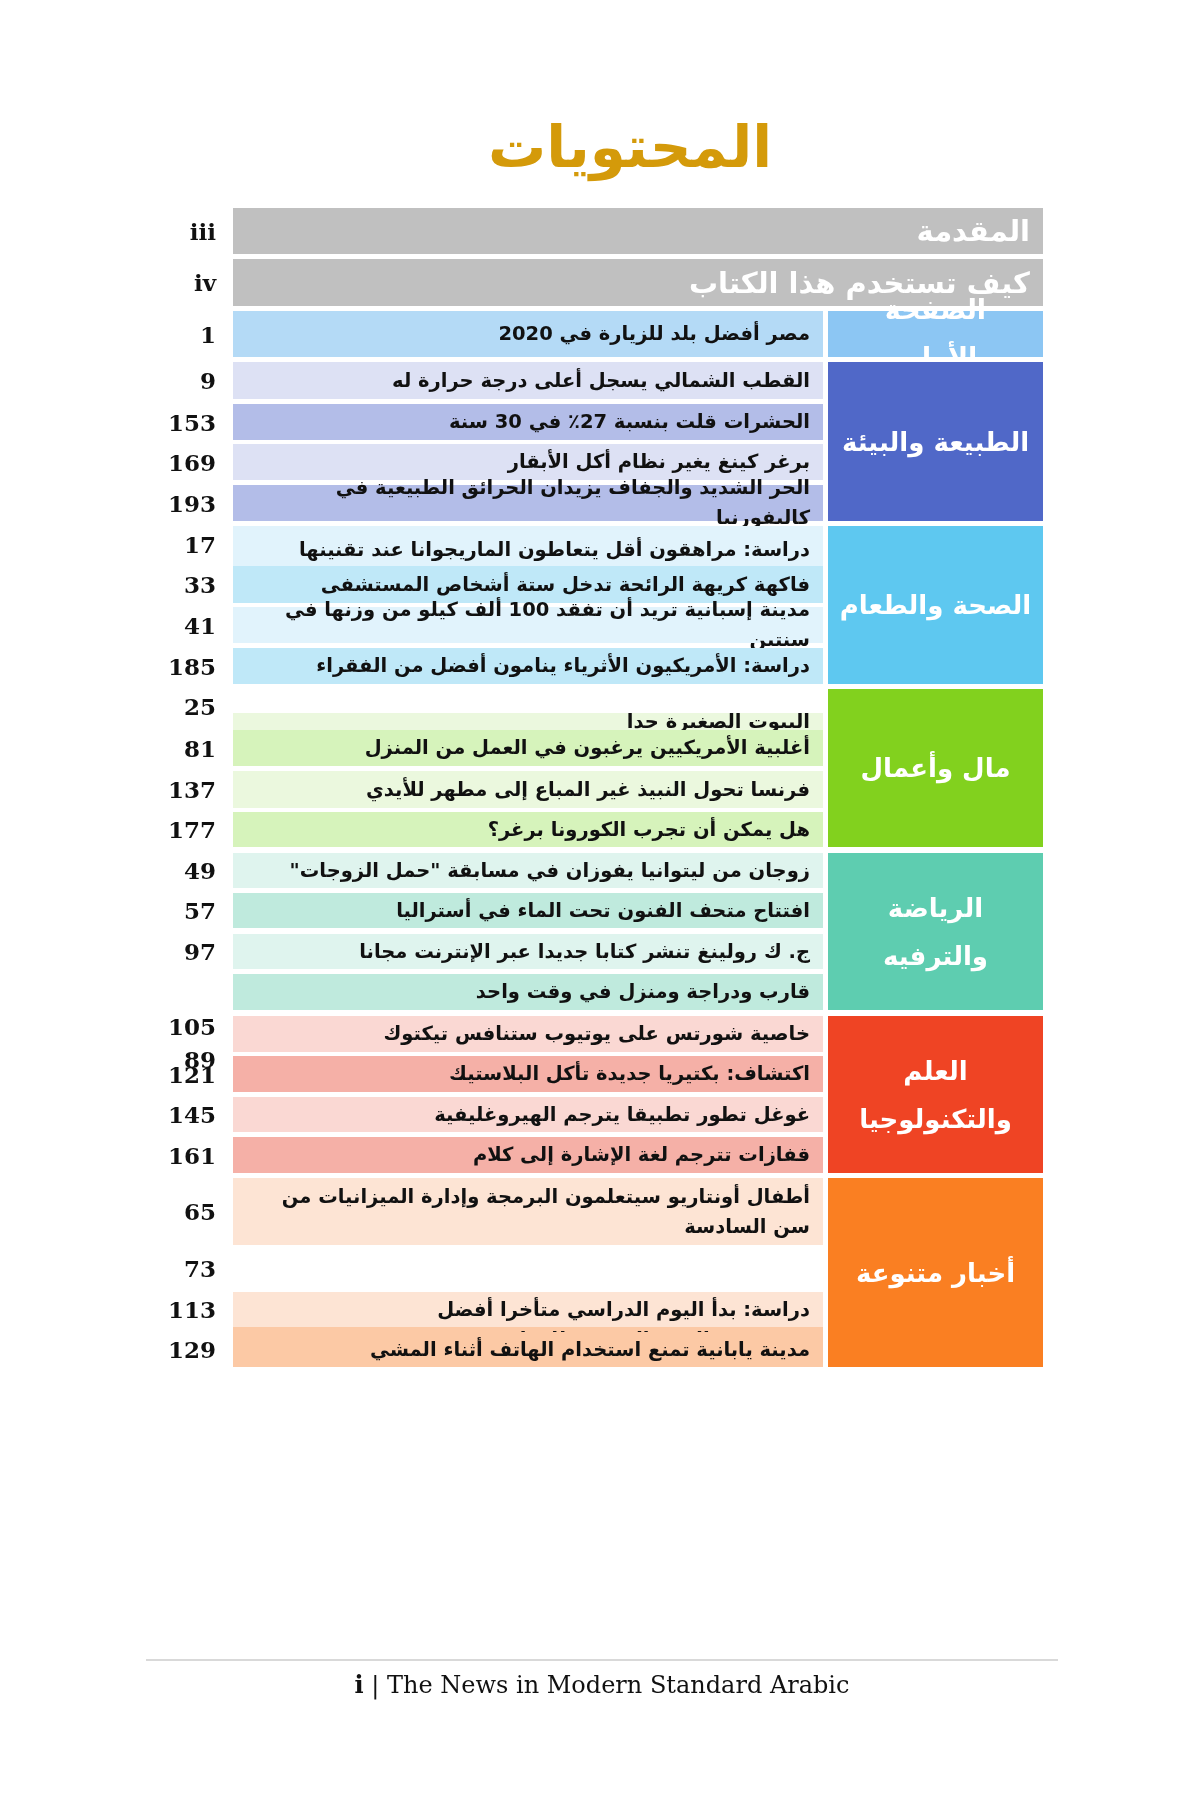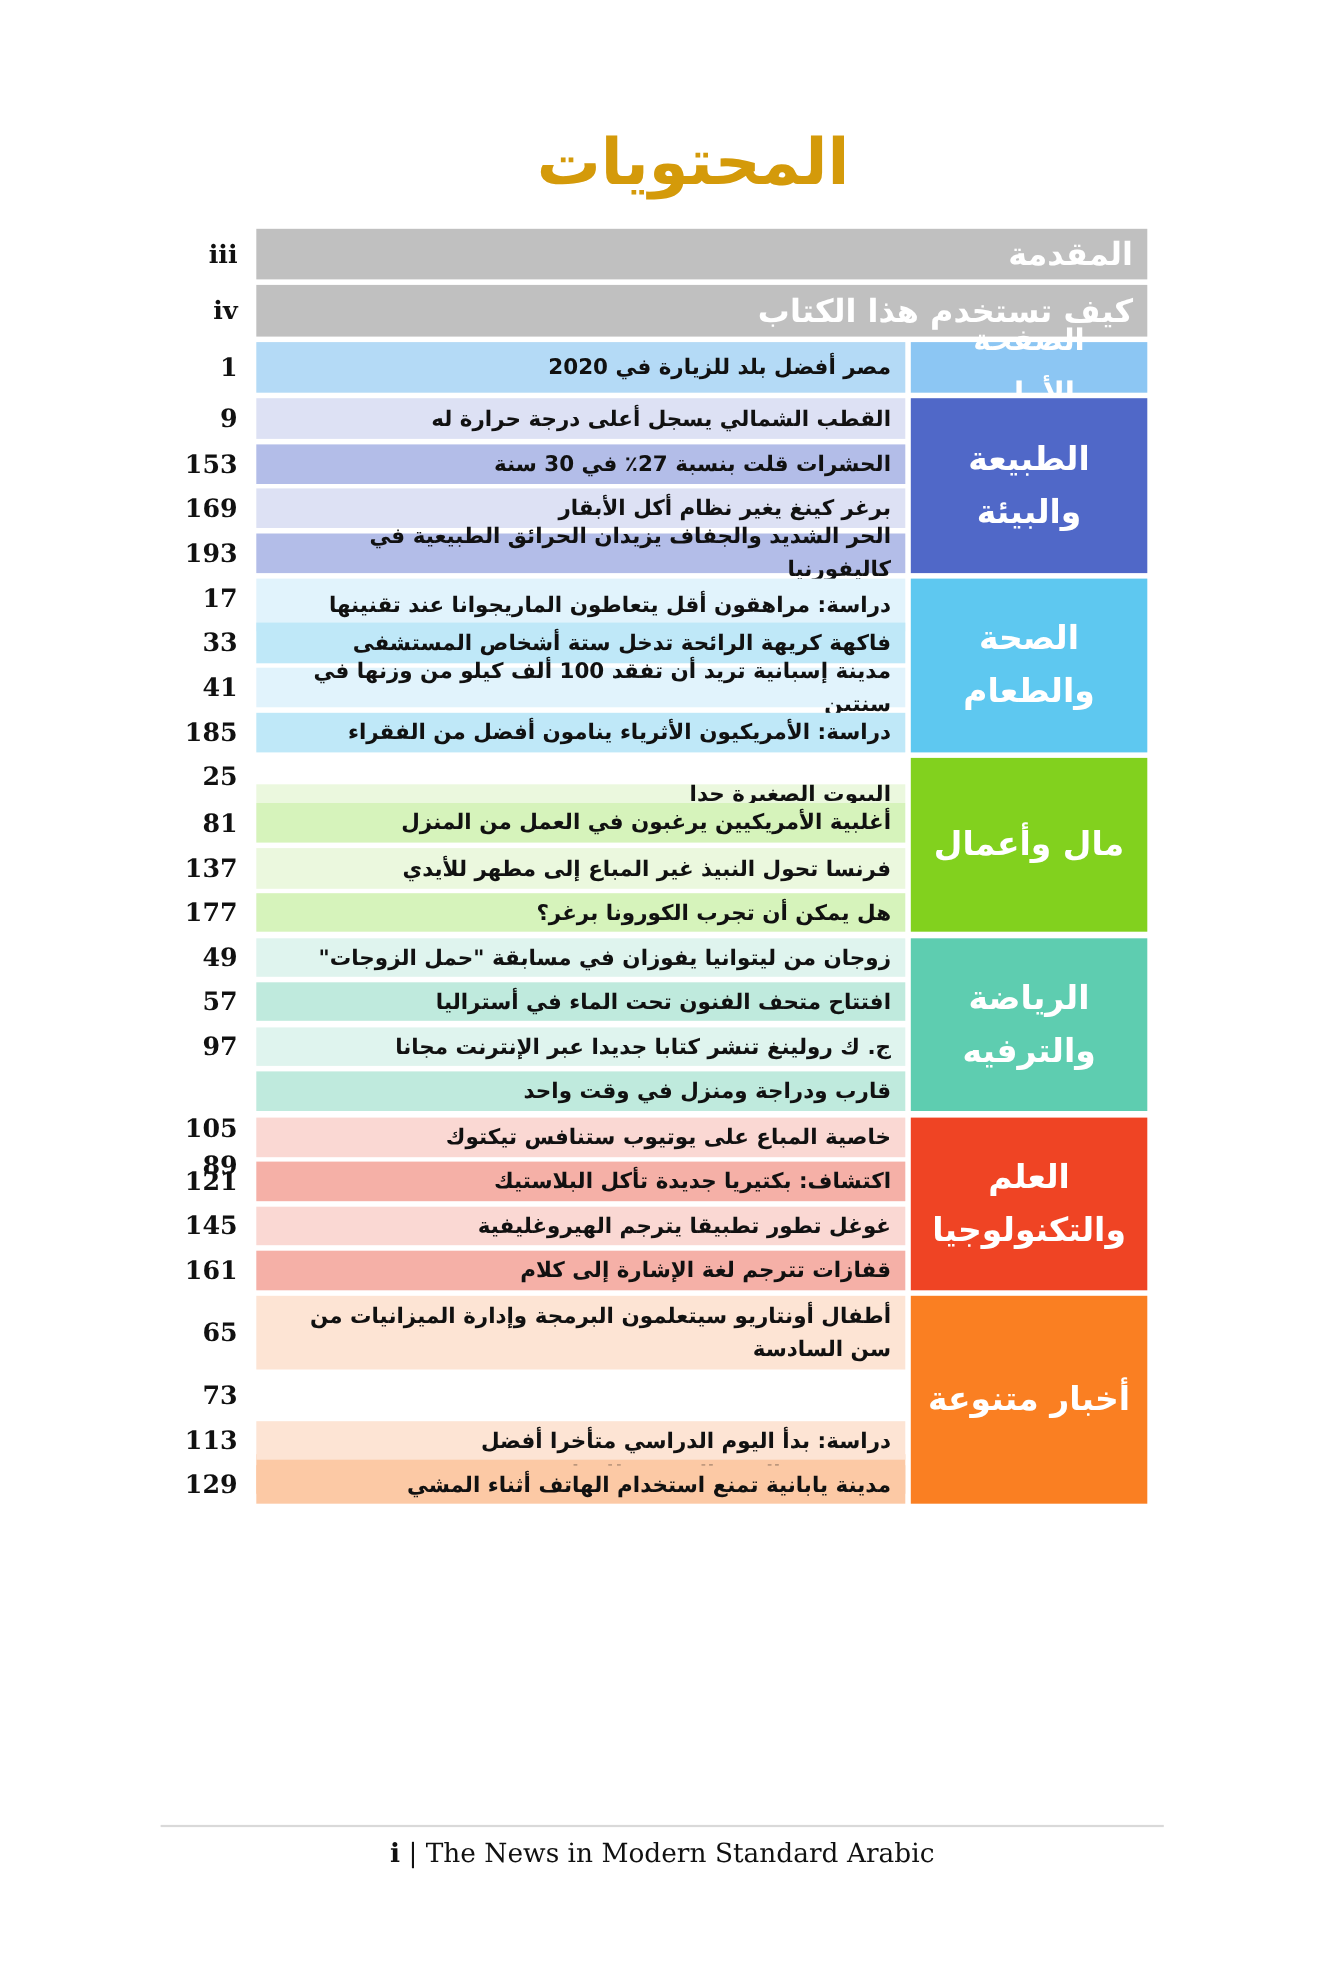--- a/index.html
+++ b/index.html
@@ -14,21 +14,21 @@
     font-family: "DejaVu Serif", serif; font-weight: bold; font-size: 23px; color: #111;
     display: flex; align-items: center; justify-content: flex-end;
   }
   .cell {
     position: absolute; box-sizing: border-box; direction: rtl;
     display: flex; align-items: center; padding: 0 13px;
   }
   .full { left: 233px; width: 810px; background: #c0c0c0; color: #ffffff; font-weight: bold; font-size: 29px; }
   .item { left: 233px; width: 590px; color: #111; font-weight: bold; font-size: 19.5px; line-height: 30px; }
   .cat {
-    left: 828px; width: 215px; color: #ffffff; font-weight: bold; font-size: 30px;
+    left: 828px; width: 215px; color: #ffffff; font-weight: bold; font-size: 26px;
     justify-content: center; text-align: center; line-height: 48px; padding: 0 8px;
   }
   .cat.front { justify-content: flex-end; font-size: 27px; padding: 0 12px; }
   .footer-line { position: absolute; left: 146px; width: 912px; top: 1659px; height: 2px; background: #d9d9d9; }
   .footer {
     position: absolute; left: 0; width: 1204px; top: 1668px; height: 34px; text-align: center;
     font-family: "DejaVu Serif", serif; font-size: 24px; color: #111; line-height: 34px;
   }
   .footer b { font-weight: bold; }
 </style>
@@ -82,21 +82,21 @@
 <div class="cell item" style="top:853px;height:35px;background:#dff4ee;">زوجان من ليتوانيا يفوزان في مسابقة "حمل الزوجات"</div>
 <div class="num" style="top:893px;height:35px;">57</div>
 <div class="cell item" style="top:893px;height:35px;background:#bfeadd;">افتتاح متحف الفنون تحت الماء في أستراليا</div>
 <div class="num" style="top:934px;height:35px;">97</div>
 <div class="cell item" style="top:934px;height:35px;background:#dff4ee;">ج. ك رولينغ تنشر كتابا جديدا عبر الإنترنت مجانا</div>
 <div class="num" style="top:1008px;height:36px;">105</div>
 <div class="cell item" style="top:974px;height:36px;background:#bfeadd;">قارب ودراجة ومنزل في وقت واحد</div>
 
 <div class="cell cat" style="top:1016px;height:157px;background:#ef4424;">العلم والتكنولوجيا</div>
 <div class="num" style="top:1004px;height:36px;margin-top:37px;">89</div>
-<div class="cell item" style="top:1016px;height:36px;background:#fad8d3;">خاصية المباع على يوتيوب ستنافس تيكتوك</div>
+<div class="cell item" style="top:1016px;height:36px;background:#fad8d3;">خاصية شورتس على يوتيوب ستنافس تيكتوك</div>
 <div class="num" style="top:1056px;height:36px;">121</div>
 <div class="cell item" style="top:1056px;height:36px;background:#f5b0a7;">اكتشاف: بكتيريا جديدة تأكل البلاستيك</div>
 <div class="num" style="top:1097px;height:35px;">145</div>
 <div class="cell item" style="top:1097px;height:35px;background:#fad8d3;">غوغل تطور تطبيقا يترجم الهيروغليفية</div>
 <div class="num" style="top:1137px;height:36px;">161</div>
 <div class="cell item" style="top:1137px;height:36px;background:#f5b0a7;">قفازات تترجم لغة الإشارة إلى كلام</div>
 
 <div class="cell cat" style="top:1178px;height:189px;background:#fa7f22;">أخبار متنوعة</div>
 <div class="num" style="top:1178px;height:67px;">65</div>
 <div class="cell item" style="top:1178px;height:67px;background:#fde4d4;">أطفال أونتاريو سيتعلمون البرمجة وإدارة الميزانيات من سن السادسة</div>

